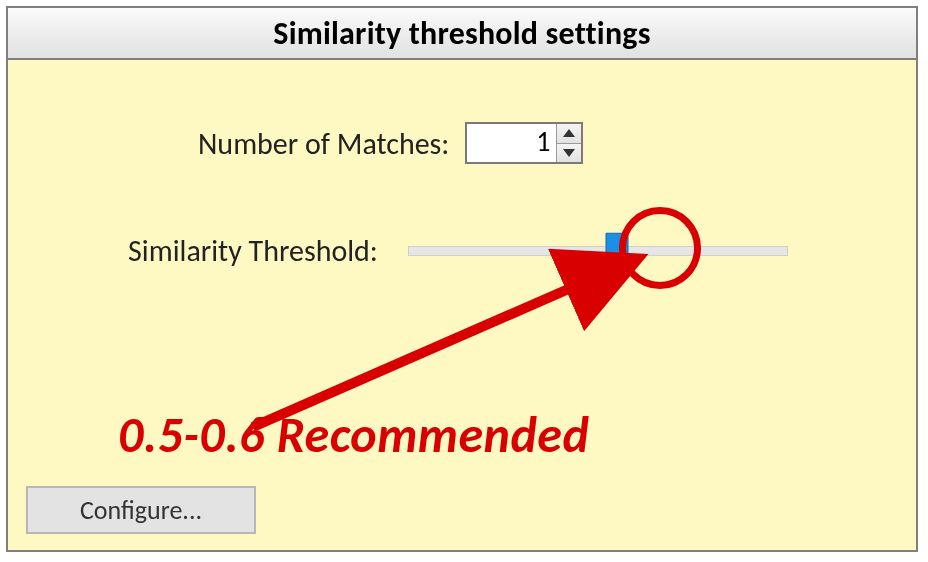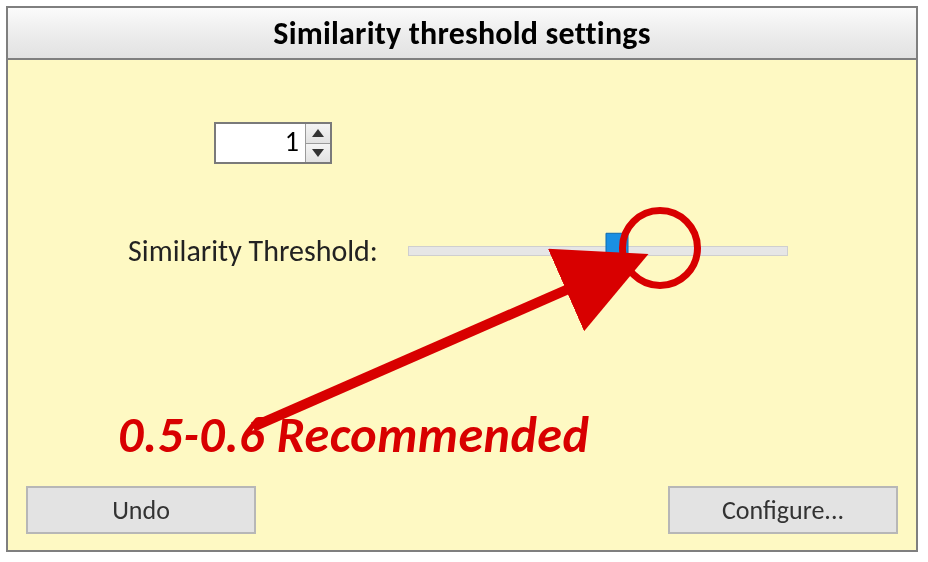--- a/index.html
+++ b/index.html
@@ -168,20 +168,21 @@
 
 <div class="outer">
 
   <div class="title-bar">
     <span class="title-text">Similarity threshold settings</span>
   </div>
 
   <div class="content">
 
     <div class="row row-matches">
+      <span class="label">Number of Matches:</span>
       <div class="spinbox">
         <span class="spin-value">1</span>
         <div class="spin-buttons">
           <div class="spin-btn">
             <svg width="12" height="8" viewBox="0 0 12 8">
               <polygon points="6,0 12,8 0,8" fill="#333"></polygon>
             </svg>
           </div>
           <div class="spin-btn">
             <svg width="12" height="8" viewBox="0 0 12 8">
@@ -211,18 +212,17 @@
         <marker id="ah" markerWidth="9" markerHeight="9" refX="6" refY="4.5" orient="auto">
           <polygon points="0,0 9,4.5 0,9" fill="#d80000"></polygon>
         </marker>
       </defs>
       <line x1="20" y1="185" x2="388" y2="24" stroke="#d80000" stroke-width="10" marker-end="url(#ah)"></line>
     </svg>
 
     <span class="annot-text" style="left:110px;top:342px;">0.5-0.6 Recommended</span>
 
     <div class="button-row">
-      <div class="btn">Undo</div>
       <div class="btn">Configure...</div>
     </div>
 
   </div>
 </div>
 
 </body></html>

